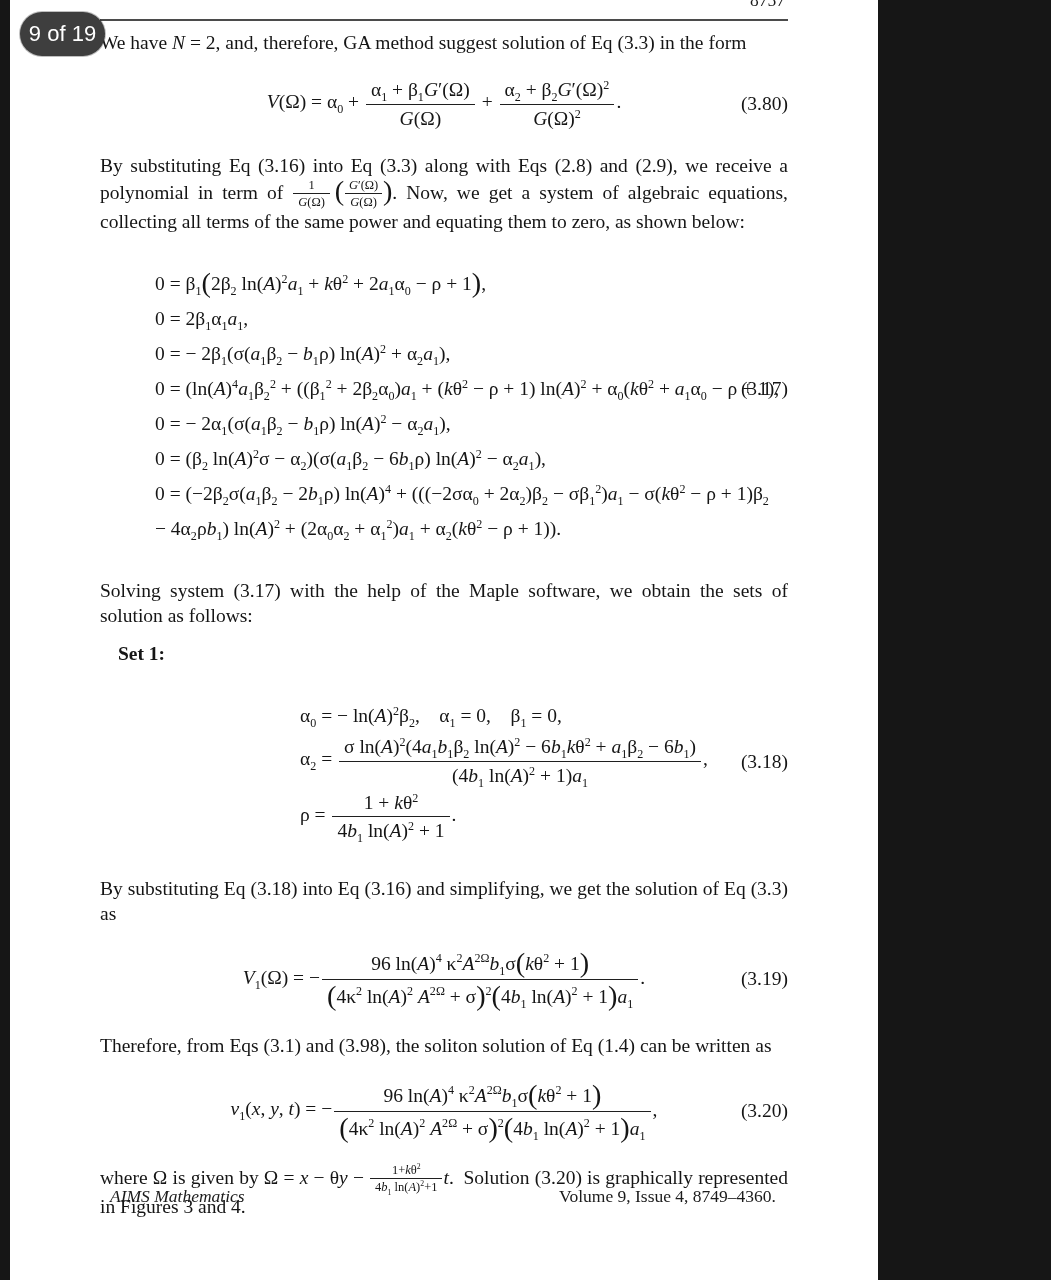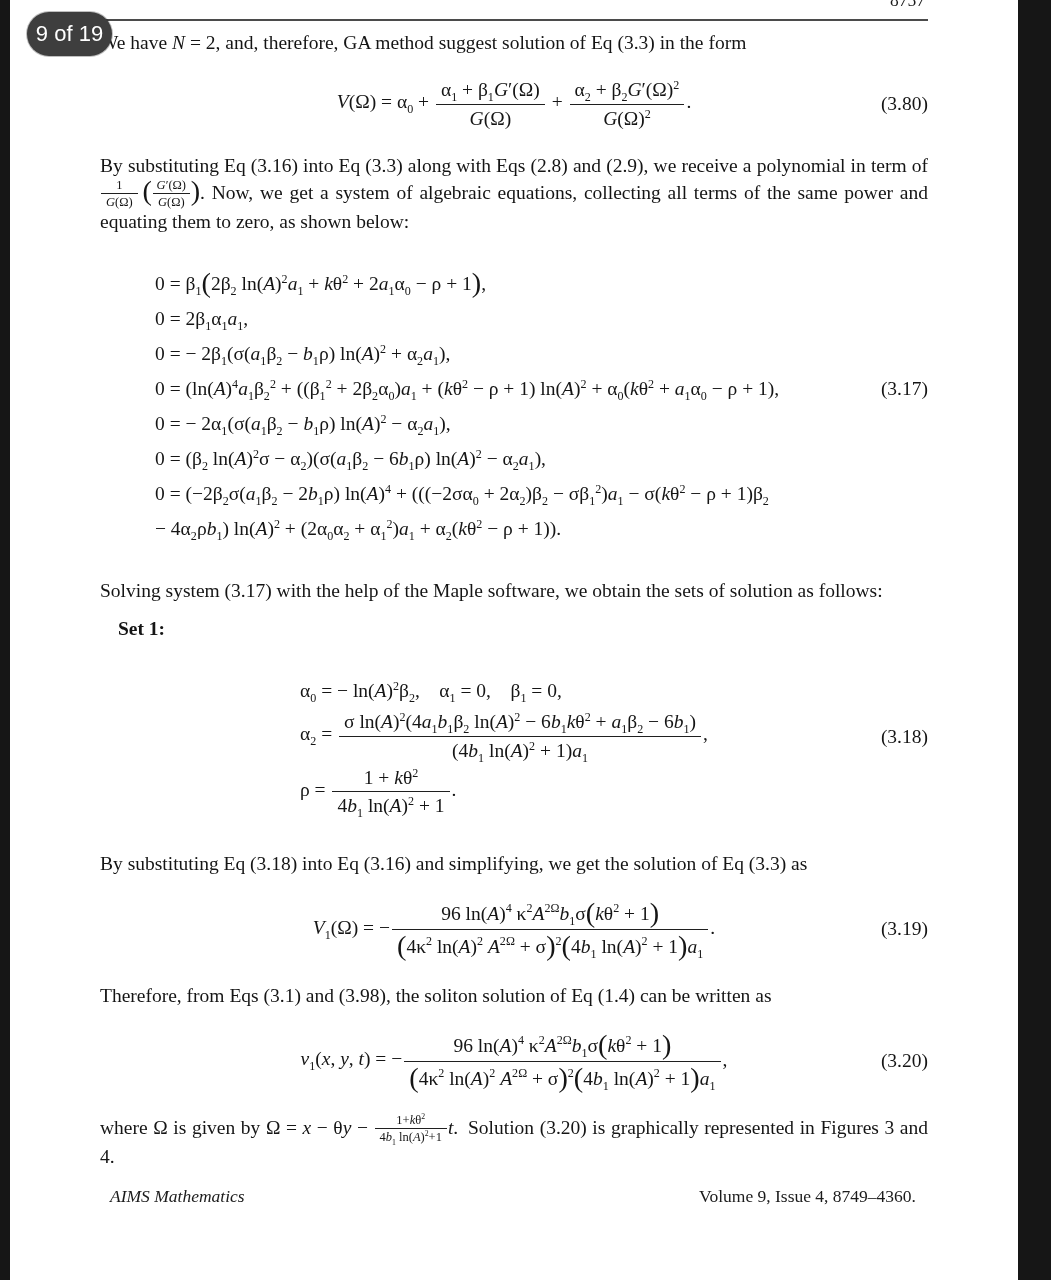--- a/index.html
+++ b/index.html
@@ -5,30 +5,30 @@
   html,body{margin:0;padding:0}
   body{
     width:1051px;height:1280px;
     background:#161616;
     font-family:"Liberation Serif","DejaVu Serif",serif;
     color:#151515;
     -webkit-font-smoothing:antialiased;
   }
   .viewport{position:relative;width:1051px;height:1280px;background:#161616;overflow:hidden}
   .page{
-    position:absolute;left:10px;top:0;width:1008px;height:1280px;
+    position:absolute;left:10px;top:0;width:868px;height:1280px;
     background:#ffffff;overflow:hidden;
     padding:0 90px 0 90px;box-sizing:border-box;
   }
   
   .hdr{position:relative;height:19px;border-bottom:2px solid #4b4b4b;overflow:hidden}
   .hdr .pnum{position:absolute;right:3px;top:-10px;font-size:17.5px;color:#1b1b1b}
   
   .badge{
-    position:absolute;left:27px;top:12px;width:85px;height:44px;border-radius:22px;
+    position:absolute;left:20px;top:12px;width:85px;height:44px;border-radius:22px;
     background:#3e3e3e;color:#ffffff;
     font:22px "Liberation Sans","DejaVu Sans",sans-serif;
     display:flex;align-items:center;justify-content:center;
     z-index:5;box-shadow:0 0 0 1px rgba(0,0,0,.25);
   }
   
   main{display:block;font-size:19.5px}
   .para{margin:13px 0;line-height:25px;text-align:justify}
   .para:first-child{margin-top:9px}
   .set-head{font-weight:bold;padding-left:18px;margin:10px 0 2px;line-height:25px}

